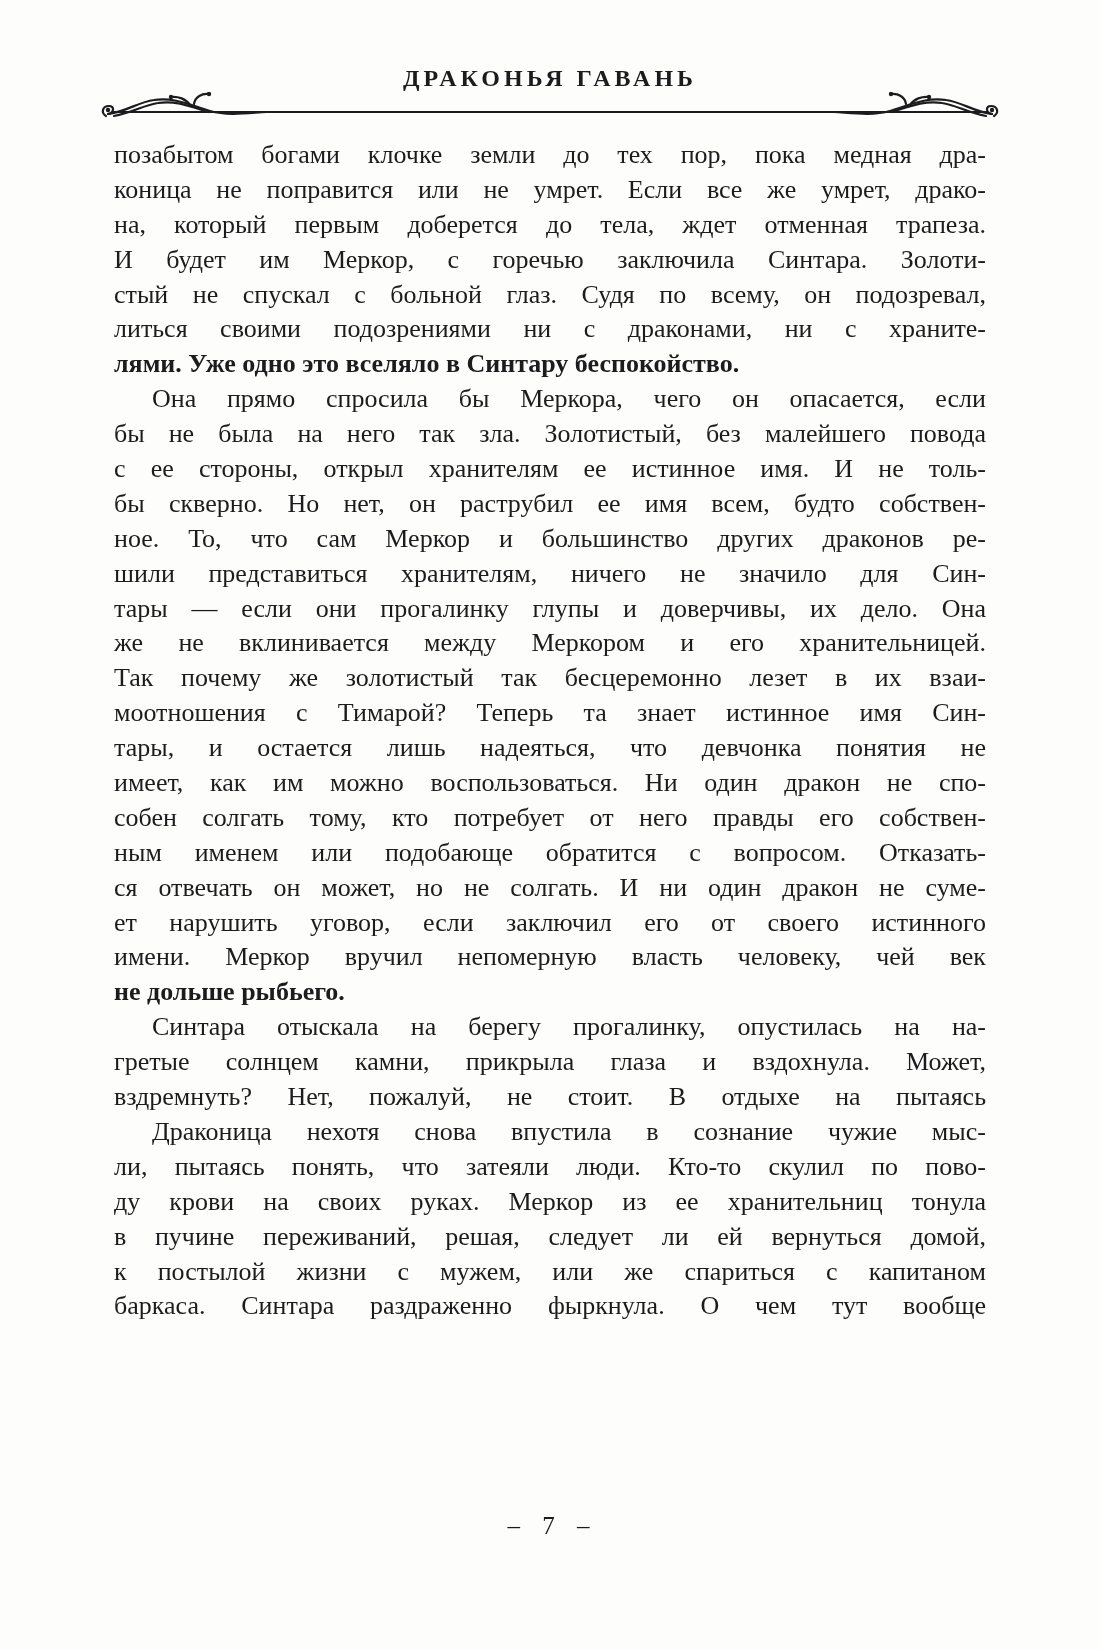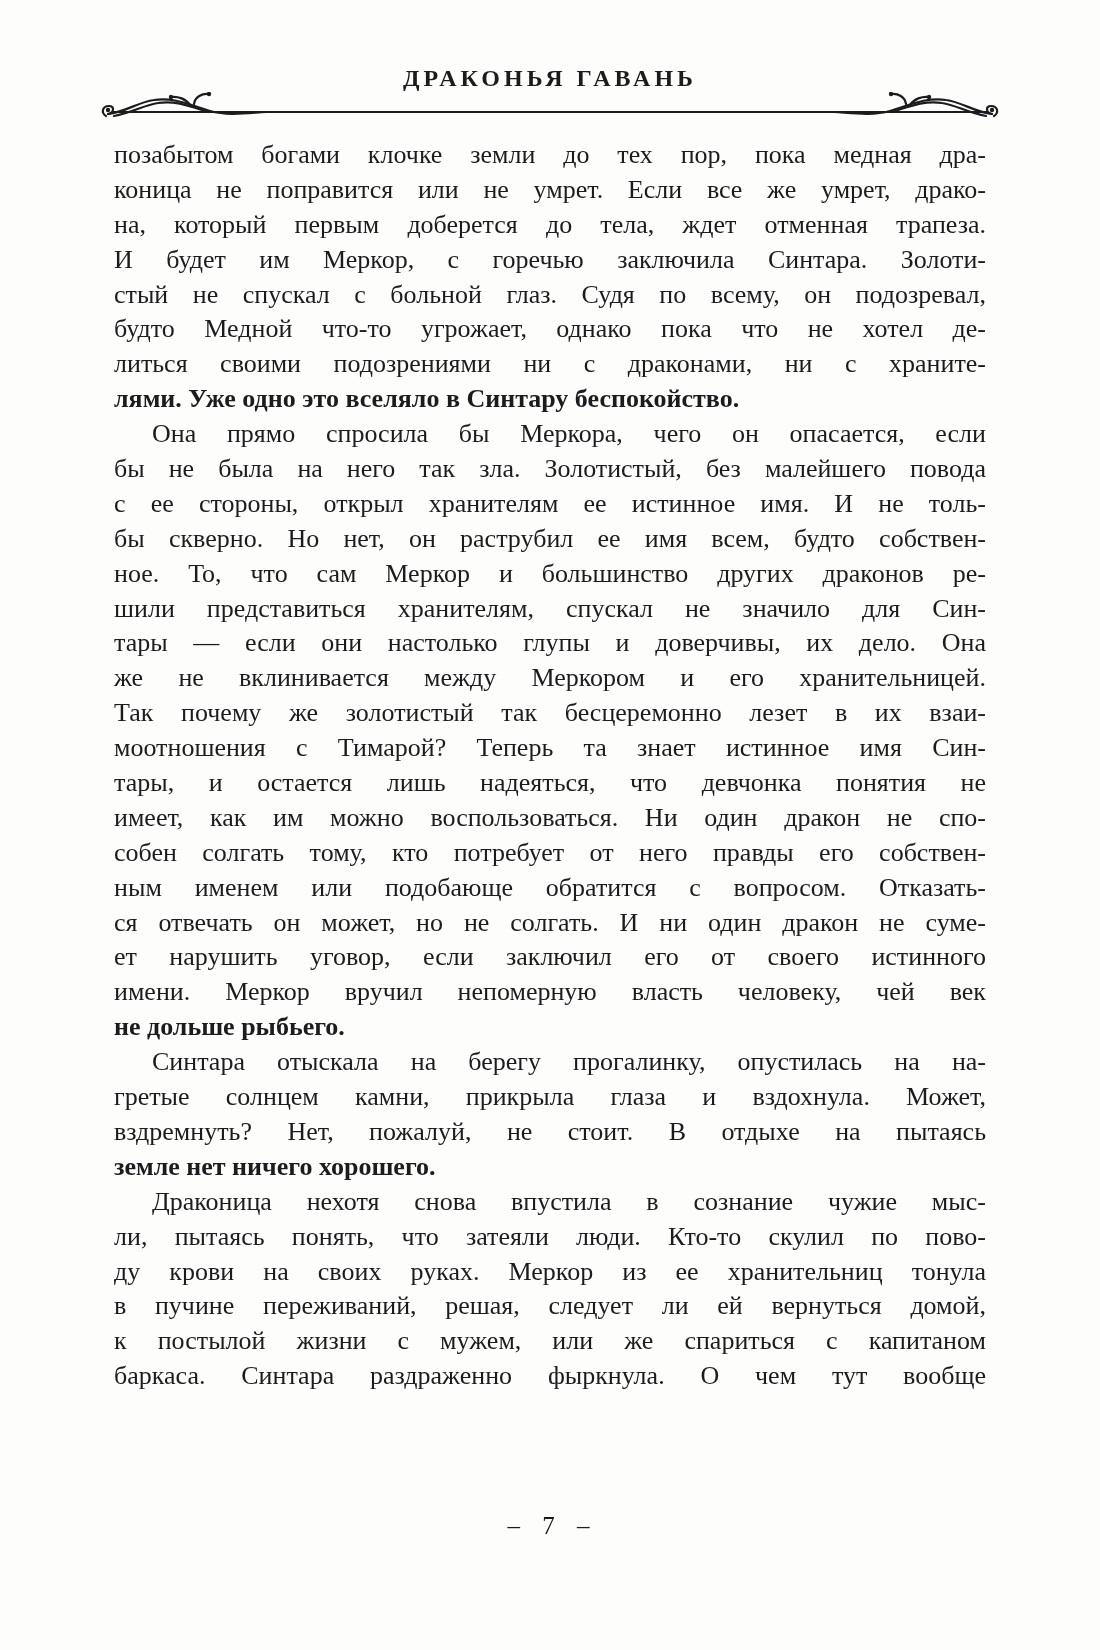--- a/index.html
+++ b/index.html
@@ -87,45 +87,43 @@
       </svg>
     </div>
   </header>
 
   <main class="text-block">
       <div class="line">позабытом богами клочке земли до тех пор, пока медная дра-</div>
       <div class="line">коница не поправится или не умрет. Если все же умрет, драко-</div>
       <div class="line">на, который первым доберется до тела, ждет отменная трапеза.</div>
       <div class="line">И будет им Меркор, с горечью заключила Синтара. Золоти-</div>
       <div class="line">стый не спускал с больной глаз. Судя по всему, он подозревал,</div>
-      <div class="line">будто Медной что-то угрожает, однако пока что не хотел де-</div>
       <div class="line">литься своими подозрениями ни с драконами, ни с храните-</div>
       <div class="line para-end">лями. Уже одно это вселяло в Синтару беспокойство.</div>
       <div class="line indent">Она прямо спросила бы Меркора, чего он опасается, если</div>
       <div class="line">бы не была на него так зла. Золотистый, без малейшего повода</div>
       <div class="line">с ее стороны, открыл хранителям ее истинное имя. И не толь-</div>
       <div class="line">бы скверно. Но нет, он раструбил ее имя всем, будто собствен-</div>
       <div class="line">ное. То, что сам Меркор и большинство других драконов ре-</div>
-      <div class="line">шили представиться хранителям, спускал не значило для Син-</div>
-      <div class="line">тары — если они настолько глупы и доверчивы, их дело. Она</div>
+      <div class="line">шили представиться хранителям, ничего не значило для Син-</div>
+      <div class="line">тары — если они прогалинку глупы и доверчивы, их дело. Она</div>
       <div class="line">же не вклинивается между Меркором и его хранительницей.</div>
       <div class="line">Так почему же золотистый так бесцеремонно лезет в их взаи-</div>
       <div class="line">моотношения с Тимарой? Теперь та знает истинное имя Син-</div>
       <div class="line">тары, и остается лишь надеяться, что девчонка понятия не</div>
       <div class="line">имеет, как им можно воспользоваться. Ни один дракон не спо-</div>
       <div class="line">собен солгать тому, кто потребует от него правды его собствен-</div>
       <div class="line">ным именем или подобающе обратится с вопросом. Отказать-</div>
       <div class="line">ся отвечать он может, но не солгать. И ни один дракон не суме-</div>
       <div class="line">ет нарушить уговор, если заключил его от своего истинного</div>
       <div class="line">имени. Меркор вручил непомерную власть человеку, чей век</div>
       <div class="line para-end">не дольше рыбьего.</div>
       <div class="line indent">Синтара отыскала на берегу прогалинку, опустилась на на-</div>
       <div class="line">гретые солнцем камни, прикрыла глаза и вздохнула. Может,</div>
       <div class="line">вздремнуть? Нет, пожалуй, не стоит. В отдыхе на пытаясь</div>
-      <div class="line para-end">земле нет ничего хорошего.</div>
       <div class="line indent">Драконица нехотя снова впустила в сознание чужие мыс-</div>
       <div class="line">ли, пытаясь понять, что затеяли люди. Кто-то скулил по пово-</div>
       <div class="line">ду крови на своих руках. Меркор из ее хранительниц тонула</div>
       <div class="line">в пучине переживаний, решая, следует ли ей вернуться домой,</div>
       <div class="line">к постылой жизни с мужем, или же спариться с капитаном</div>
       <div class="line">баркаса. Синтара раздраженно фыркнула. О чем тут вообще</div>
     </main>
 
   <footer>
     <div class="page-number">– 7 –</div>

